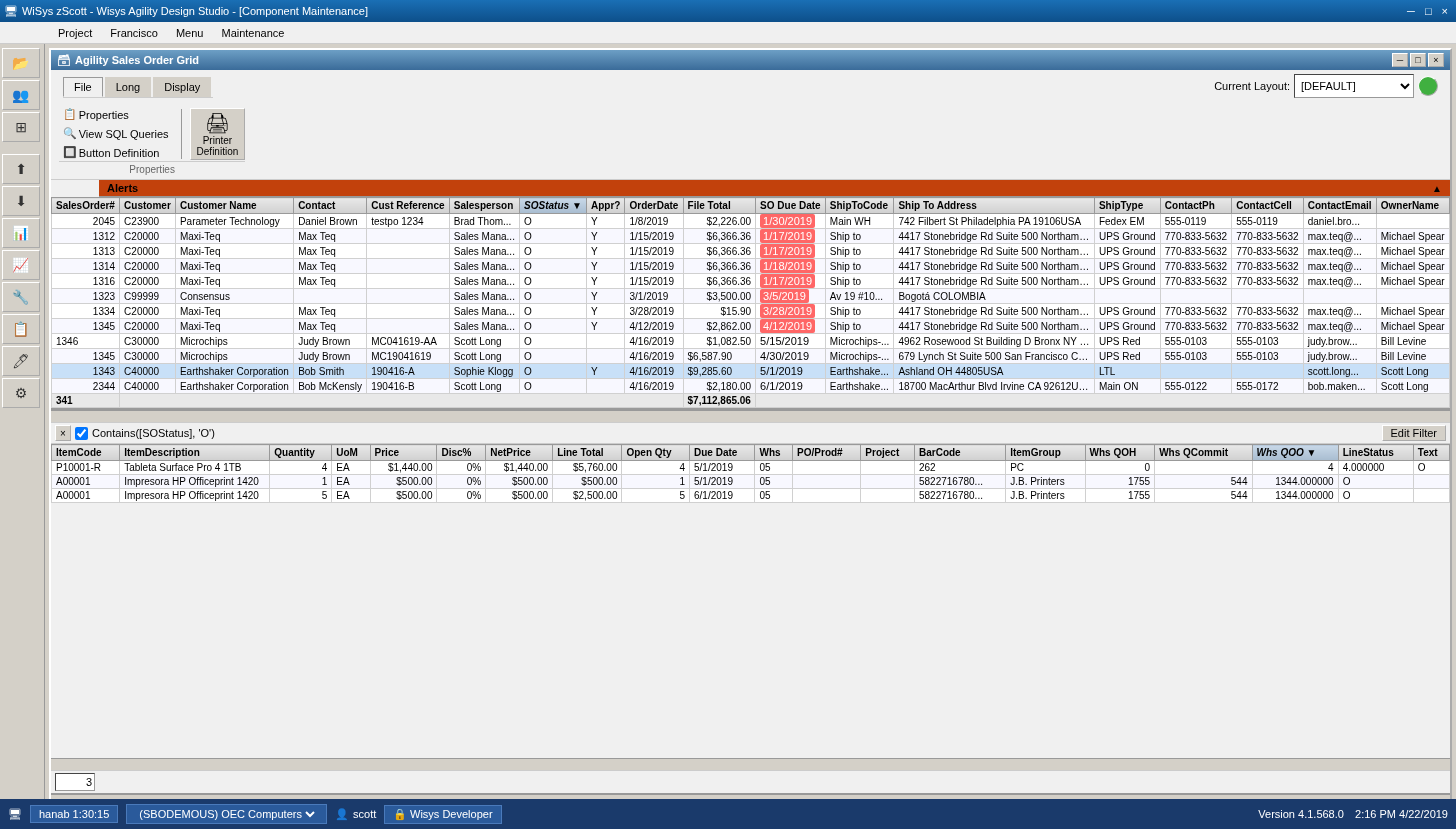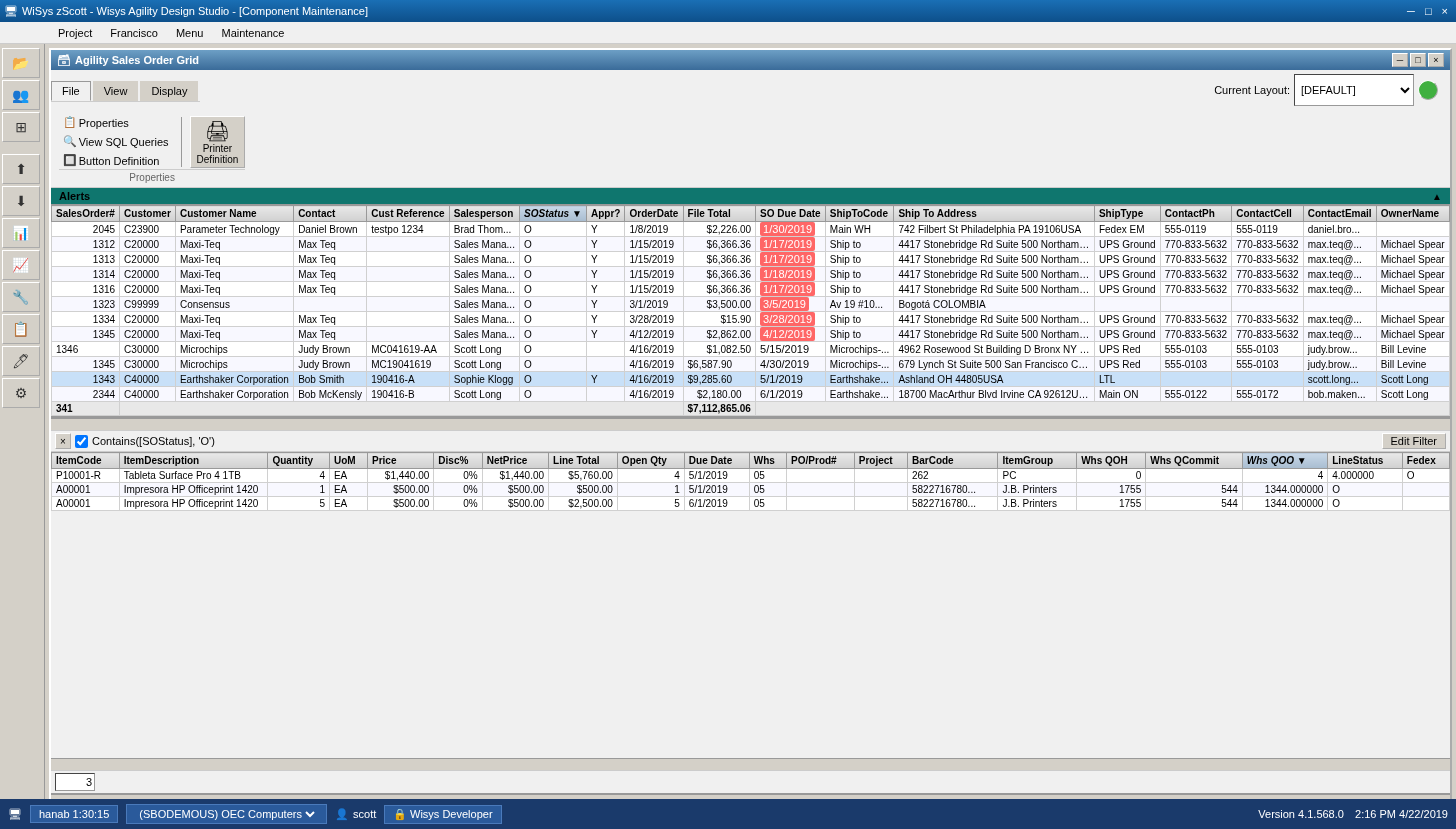--- a/index.html
+++ b/index.html
@@ -37,28 +37,28 @@
     .ribbon-group-items { display: flex; gap: 4px; align-items: center; }
     .ribbon-btn { display: flex; flex-direction: column; align-items: center; padding: 2px 6px; cursor: pointer; background: #d4d0c8; border: 1px outset #fff; min-width: 48px; }
     .ribbon-btn-icon { font-size: 20px; }
     .ribbon-btn-label { font-size: 10px; text-align: center; }
     .ribbon-small-btn { display: flex; align-items: center; gap: 2px; padding: 2px 4px; cursor: pointer; background: none; border: none; font-size: 11px; color: #000; }
     .ribbon-separator { width: 1px; background: #999; height: 50px; margin: 0 4px; }
     .ribbon-group-label { font-size: 10px; color: #666; border-top: 1px solid #ccc; width: 100%; text-align: center; padding-top: 2px; }
 
     
     .layout-area { display: flex; align-items: center; gap: 4px; margin-left: auto; margin-right: 8px; padding: 4px; }
-    .layout-select { height: 32px; font-size: 11px; border: 1px inset #999; background: white; padding: 0 2px; width: 120px; }
+    .layout-select { height: 24px; font-size: 11px; border: 1px inset #999; background: white; padding: 0 2px; width: 120px; }
     .green-btn { width: 20px; height: 20px; background: #40b040; border: 1px outset #fff; cursor: pointer; border-radius: 50%; }
 
     
     .content-area { flex: 1; display: flex; flex-direction: column; overflow: hidden; }
 
     
-    .alerts-header { background: #0f766e; padding: 2px 8px; border-bottom: 1px solid #999; font-weight: bold; display: flex; justify-content: space-between; align-items: center; }
+    .alerts-header { background: #c2410c; padding: 2px 8px; border-bottom: 1px solid #999; font-weight: bold; display: flex; justify-content: space-between; align-items: center; margin-left: 48px; }
     .collapse-btn { cursor: pointer; font-size: 10px; }
 
     
     .upper-grid { flex: 0 0 auto; overflow: hidden; border-bottom: 2px solid #999; }
     .grid-container { overflow: auto; max-height: 230px; }
     table { width: 100%; border-collapse: collapse; }
     th { background: linear-gradient(to bottom, #e8e8e8, #d0d0d0); border: 1px solid #999; padding: 2px 4px; text-align: left; font-weight: bold; font-size: 10px; white-space: nowrap; position: sticky; top: 0; z-index: 1; cursor: pointer; }
     th.sorted { background: linear-gradient(to bottom, #c8d8e8, #a8bcd0); font-style: italic; }
     td { border: 1px solid #d0d0d0; padding: 1px 4px; white-space: nowrap; font-size: 10px; overflow: hidden; max-width: 120px; text-overflow: ellipsis; }
     tr:nth-child(even) { background: #f8f8ff; }
@@ -143,24 +143,24 @@
         <span>Agility Sales Order Grid</span>
       </div>
       <div class="dialog-title-right">
         <button class="dialog-title-btn">─</button>
         <button class="dialog-title-btn">□</button>
         <button class="dialog-title-btn">×</button>
       </div>
     </div>
 
     <div class="ribbon">
-      <div style="display:flex; align-items:center;">
+      <div style="display:flex; align-items:center;padding-left:12px;">
         <div class="ribbon-tabs">
           <div class="ribbon-tab active">File</div>
-          <div class="ribbon-tab">View</div>
+          <div class="ribbon-tab">Long</div>
           <div class="ribbon-tab">Display</div>
         </div>
         <div class="layout-area">
           <span>Current Layout:</span>
           <select class="layout-select">
             <option>[DEFAULT]</option>
           </select>
           <div class="green-btn"></div>
         </div>
       </div>
@@ -448,21 +448,21 @@
                 <tr>
     <td style="text-align:right">2344</td>
     <td>C40000</td>
     <td>Earthshaker Corporation</td>
     <td>Bob McKensly</td>
     <td>190416-B</td>
     <td>Scott Long</td>
     <td>O</td>
     <td></td>
     <td>4/16/2019</td>
-    <td style="text-align:center">$2,180.00</td>
+    <td style="text-align:right">$2,180.00</td>
     <td><span class="">6/1/2019</span></td>
     <td>Earthshake...</td>
     <td style="max-width:200px;overflow:hidden;text-overflow:ellipsis">18700 MacArthur Blvd Irvine CA 92612USA</td>
     <td>Main ON</td>
     <td>555-0122</td>
     <td>555-0172</td>
     <td>bob.maken...</td>
     <td>Scott Long</td>
   </tr>
               </tbody>
@@ -504,21 +504,21 @@
                 <th>Due Date</th>
                 <th>Whs</th>
                 <th>PO/Prod#</th>
                 <th>Project</th>
                 <th>BarCode</th>
                 <th>ItemGroup</th>
                 <th>Whs QOH</th>
                 <th>Whs QCommit</th>
                 <th class="sorted">Whs QOO ▼</th>
                 <th>LineStatus</th>
-                <th>Fedex</th>
+                <th>Text</th>
               </tr>
             </thead>
             <tbody id="lower-grid-body">
             <tr>
     <td>P10001-R</td>
     <td>Tableta Surface Pro 4 1TB</td>
     <td style="text-align:right">4</td>
     <td>EA</td>
     <td style="text-align:right">$1,440.00</td>
     <td style="text-align:right">0%</td>

